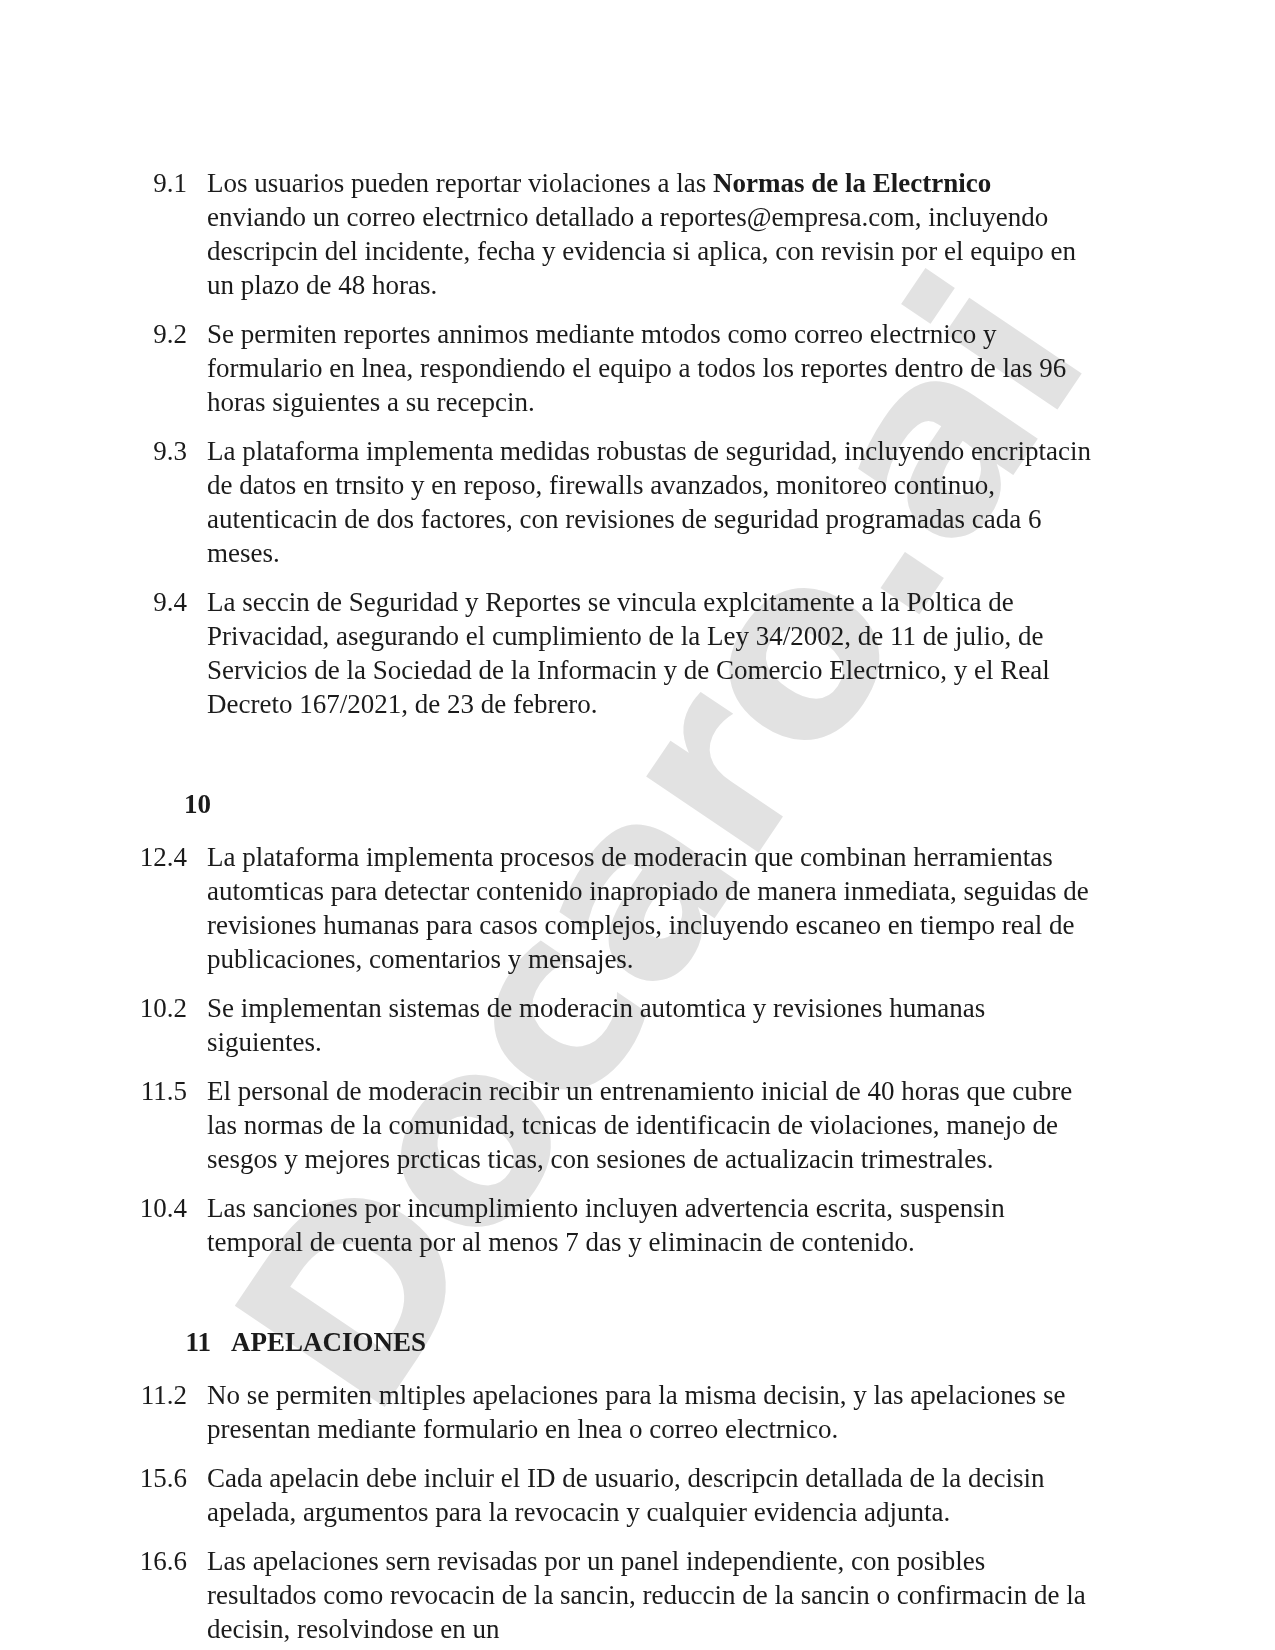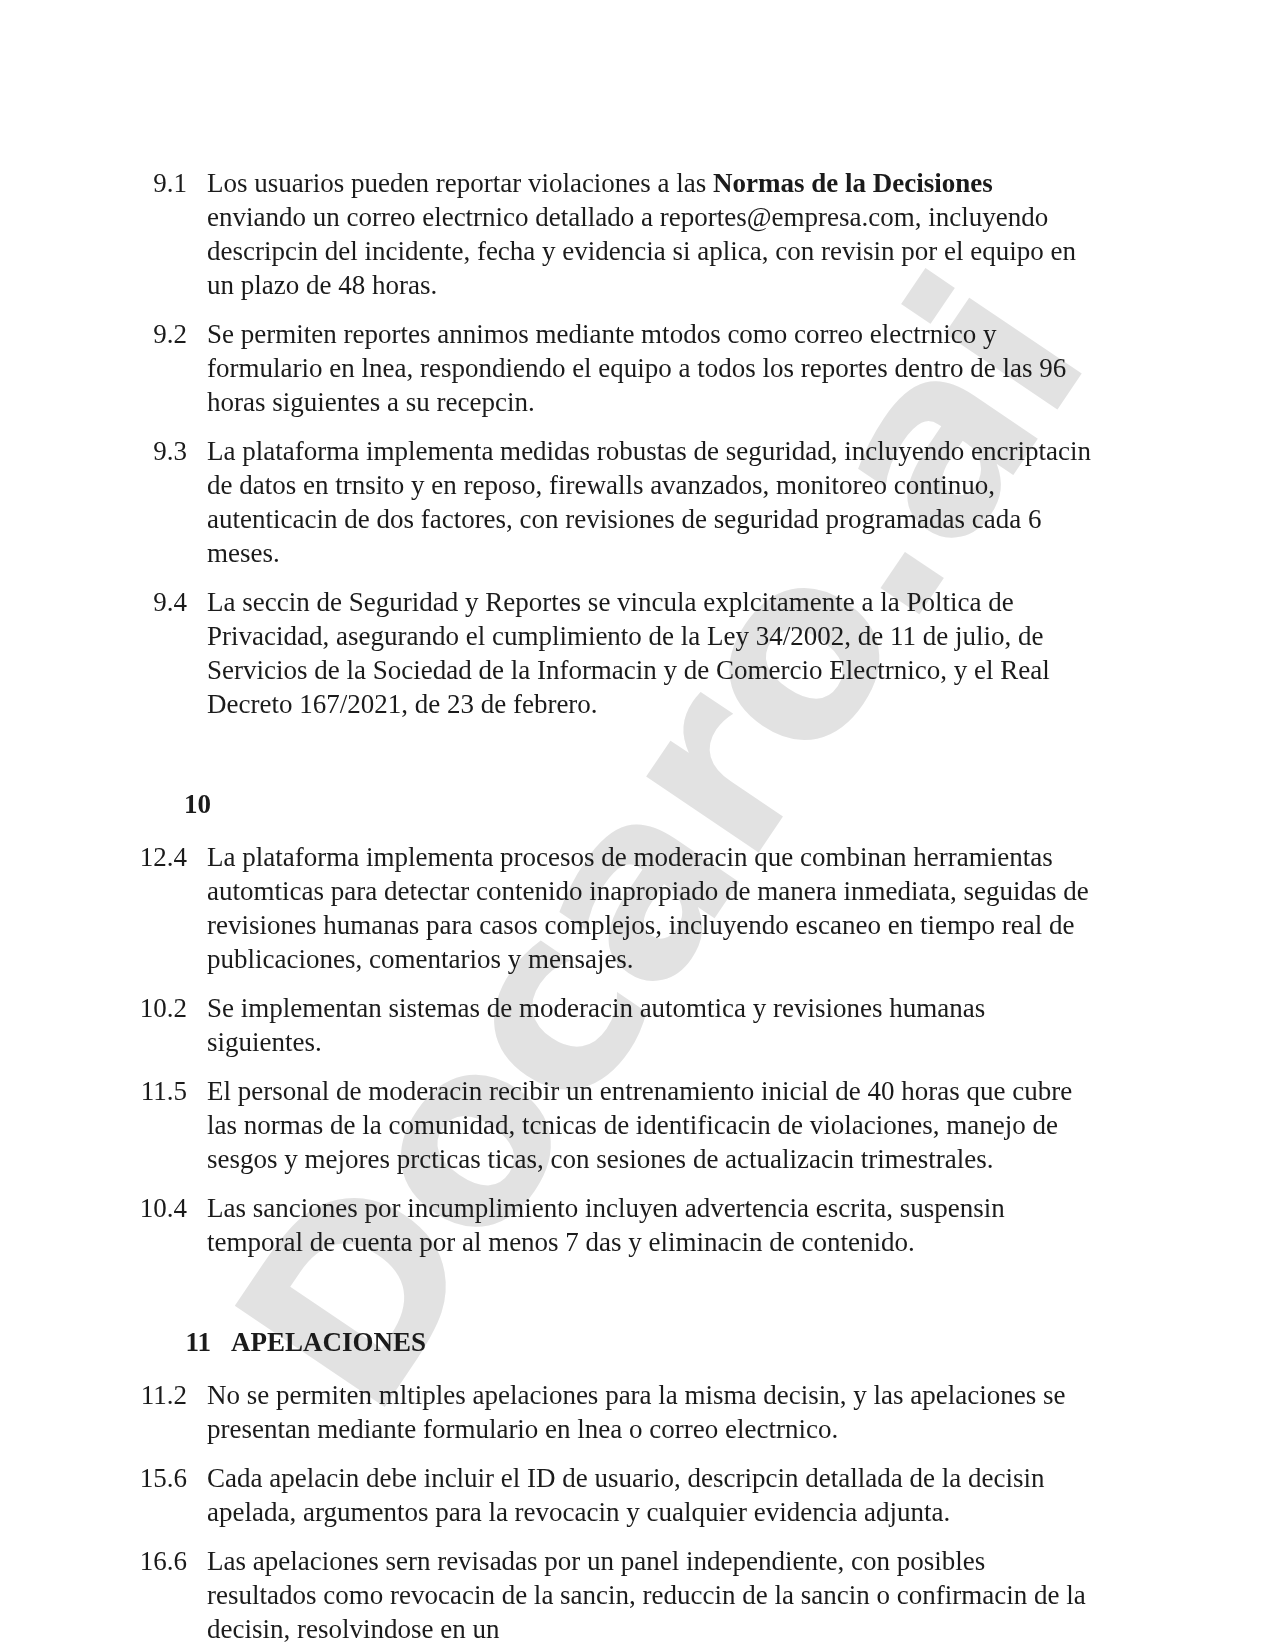--- a/index.html
+++ b/index.html
@@ -56,21 +56,21 @@
 <body style="background: rgb(255, 255, 255); color: rgb(27, 27, 27);">
 
 <div class="page">
 
   <div class="watermark" style="color: rgb(226, 226, 226);">Docaro.ai</div>
 
   <div class="content">
 
     <div class="block item">
       <div class="num">9.1</div>
-      <p class="txt"><span>Los usuarios pueden reportar violaciones a las </span><b>Normas de la Decisiones</b><span> enviando un correo electrnico detallado a reportes@empresa.com, incluyendo descripcin del incidente, fecha y evidencia si aplica, con revisin por el equipo en un plazo de 48 horas.</span></p>
+      <p class="txt"><span>Los usuarios pueden reportar violaciones a las </span><b>Normas de la Electrnico</b><span> enviando un correo electrnico detallado a reportes@empresa.com, incluyendo descripcin del incidente, fecha y evidencia si aplica, con revisin por el equipo en un plazo de 48 horas.</span></p>
     </div>
 
     <div class="block item">
       <div class="num">9.2</div>
       <p class="txt"><span>Se permiten reportes annimos mediante mtodos como correo electrnico y formulario en lnea, respondiendo el equipo a todos los reportes dentro de las 96 horas siguientes a su recepcin.</span><b></b><span></span></p>
     </div>
 
     <div class="block item">
       <div class="num">9.3</div>
       <p class="txt"><span>La plataforma implementa medidas robustas de seguridad, incluyendo encriptacin de datos en trnsito y en reposo, firewalls avanzados, monitoreo continuo, autenticacin de dos factores, con revisiones de seguridad programadas cada 6 meses.</span><b></b><span></span></p>

